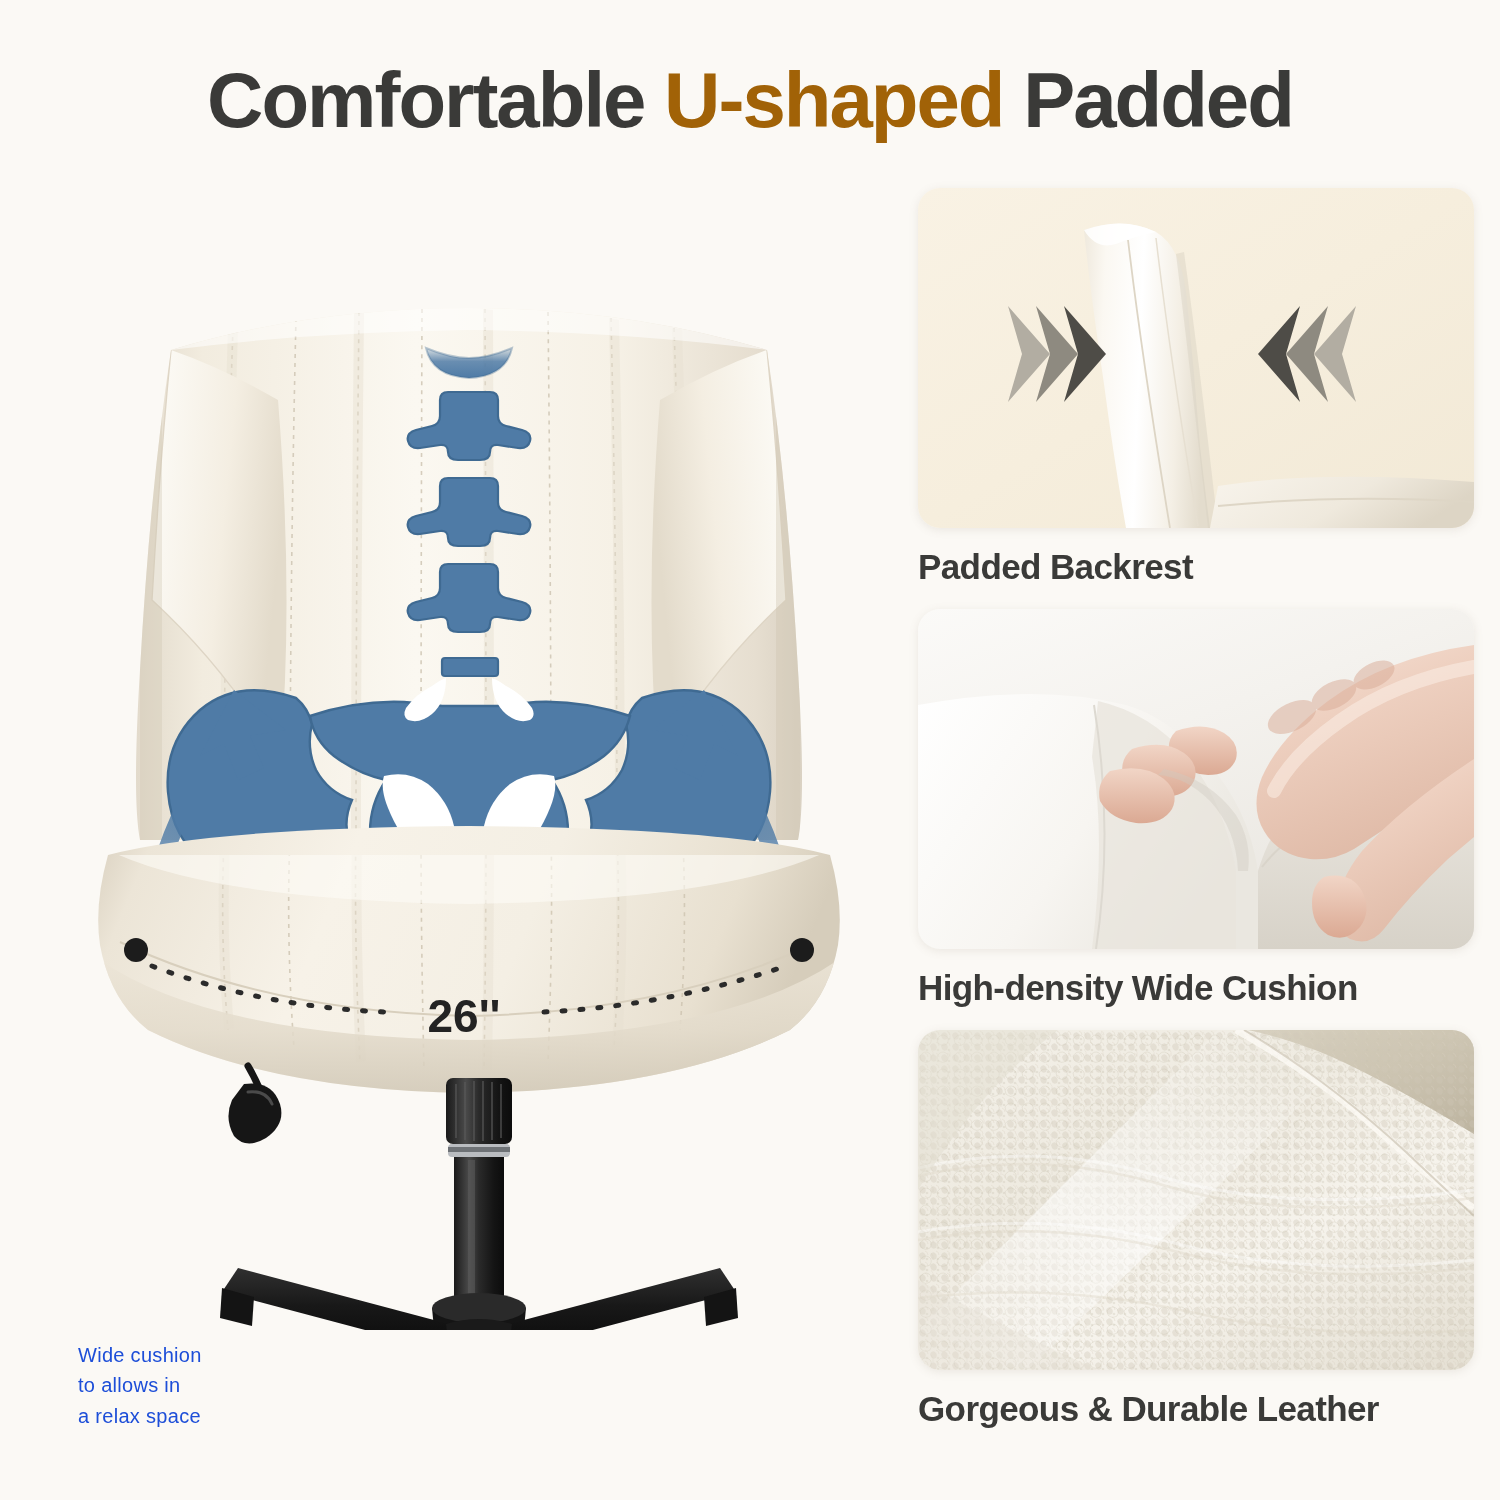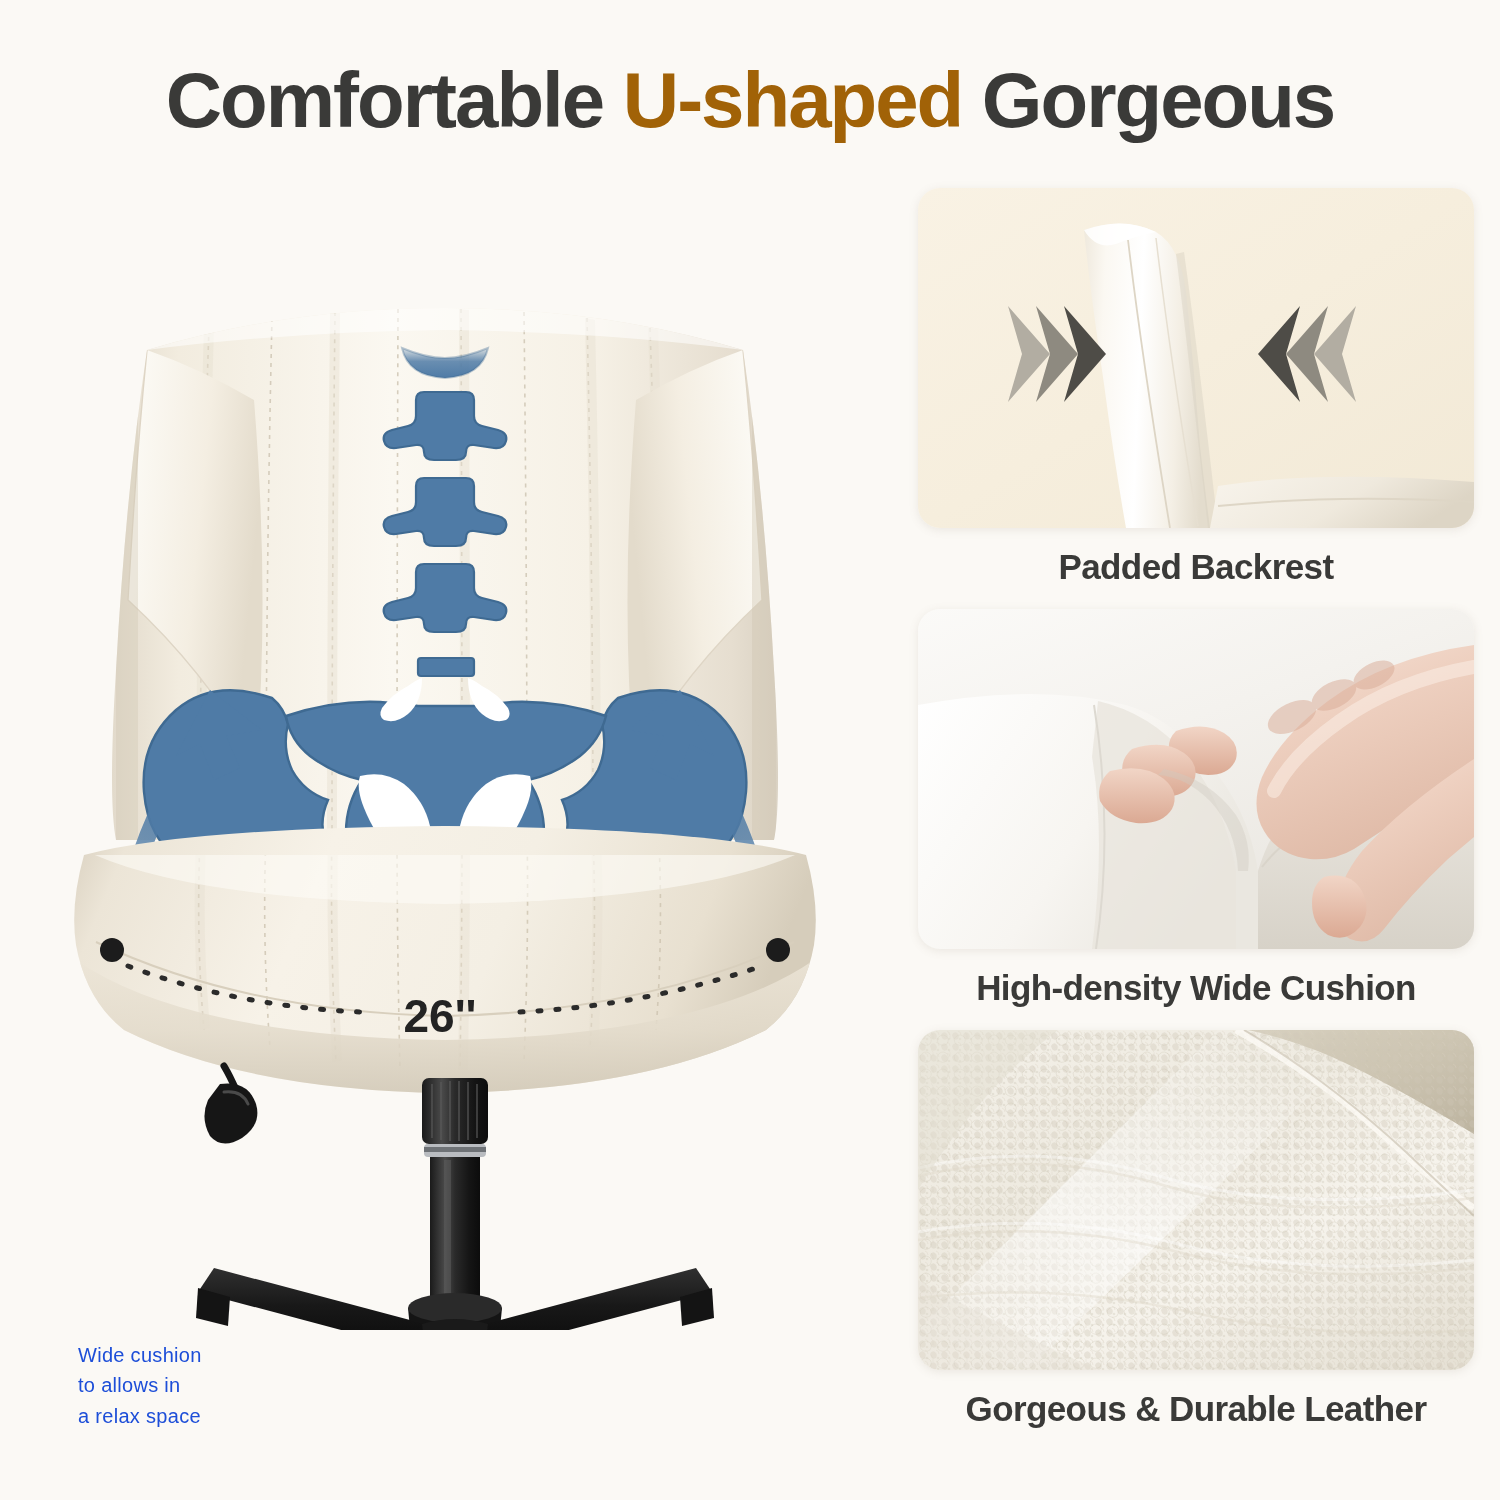--- a/index.html
+++ b/index.html
@@ -14,48 +14,48 @@
   .title{
     position:absolute;left:0;top:58px;width:1500px;
     text-align:center;
     font-size:78px;font-weight:bold;letter-spacing:-2px;
     color:#3a3a38;white-space:nowrap;
     line-height:1.1;
   }
   .title .accent{color:#a16207;}
 
   
-  .hero{position:absolute;left:4px;top:200px;width:880px;height:1130px;}
+  .hero{position:absolute;left:28px;top:200px;width:880px;height:1130px;}
   .hero svg{display:block;width:100%;height:100%;}
 
   .hero-caption{
     position:absolute;left:78px;top:1340px;width:300px;
     font-size:20px;line-height:1.52;color:#1d4ed8;
     font-weight:400;letter-spacing:.3px;
   }
 
   
   .panels{position:absolute;left:918px;top:188px;width:556px;}
-  .feature{margin-bottom:22px;text-align:center;}
+  .feature{margin-bottom:22px;}
   .feature-media{
     width:556px;height:340px;border-radius:22px;
     overflow:hidden;position:relative;
     box-shadow:0 2px 10px rgba(120,110,95,.13);
   }
   .feature-media svg{display:block;width:100%;height:100%;}
   .feature-label{
     margin-top:19px;
     font-size:35px;font-weight:bold;letter-spacing:-.6px;
     color:#3a3a38;white-space:nowrap;
   }
 </style>
 </head>
 <body>
 
-<div class="title"><span>Comfortable </span><span class="accent">U-shaped</span><span> Gorgeous</span></div>
+<div class="title"><span>Comfortable </span><span class="accent">U-shaped</span><span> Padded</span></div>
 
 <div class="hero">
   <svg viewBox="0 0 880 1130" xmlns="http://www.w3.org/2000/svg">
     <defs>
       <linearGradient id="backMain" x1="0" y1="0" x2="1" y2="0">
         <stop offset="0" stop-color="#e2dacb"></stop>
         <stop offset="0.10" stop-color="#f2ecdf"></stop>
         <stop offset="0.42" stop-color="#fbf8f1"></stop>
         <stop offset="0.72" stop-color="#f6f1e6"></stop>
         <stop offset="0.93" stop-color="#e6ded0"></stop>

